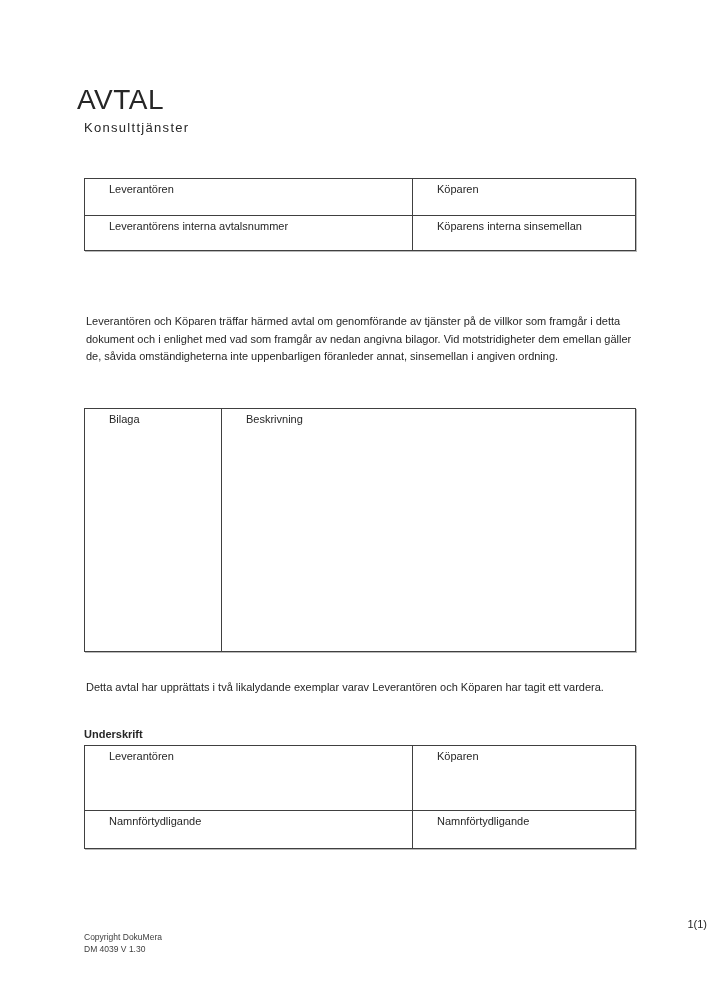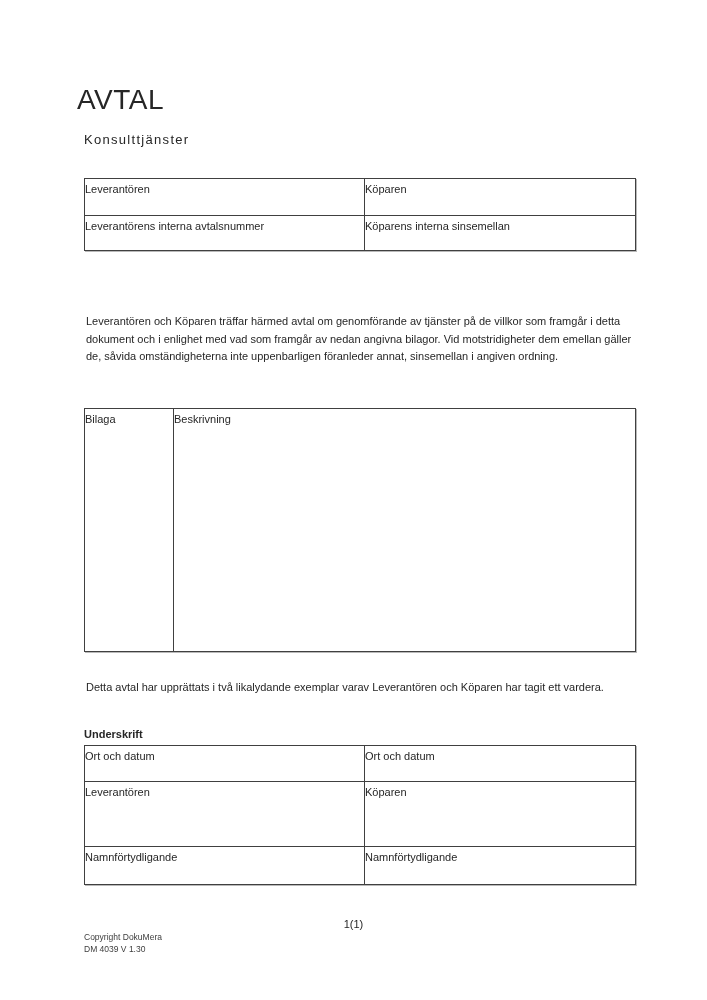--- a/index.html
+++ b/index.html
@@ -20,37 +20,37 @@
     left: 77px;
     top: 84px;
     font-size: 28px;
     font-weight: 400;
     letter-spacing: 0.5px;
     color: #262626;
   }
   .doc-subtitle {
     position: absolute;
     left: 84px;
-    top: 132px;
+    top: 120px;
     font-size: 13px;
     letter-spacing: 1.3px;
     color: #262626;
   }
   table.doc-table {
     position: absolute;
     left: 84px;
     border-collapse: collapse;
     table-layout: fixed;
     width: 552px;
     box-shadow: 1px 1px 0 rgba(128,128,128,0.55);
   }
   table.doc-table td {
     border: 1px solid #404040;
     vertical-align: top;
-    padding: 3px 0;
+    padding: 3px 24px;
     font-size: 11px;
     line-height: 14px;
     color: #262626;
   }
   #parties-table { top: 178px; }
   #parties-table tr.r1 td { height: 30px; }
   #parties-table tr.r2 td { height: 28px; }
   #parties-table tr.r3 td { height: 30px; }
 
   .paragraph {
@@ -80,21 +80,21 @@
   #signature-table tr.r1 td { height: 29px; }
   #signature-table tr.r2 td { height: 58px; }
   #signature-table tr.r3 td { height: 31px; }
   #signature-table td.col-left, #parties-table td.col-left { width: 279px; }
 
   .page-number {
     position: absolute;
     left: 0;
     top: 918px;
     width: 707px;
-    text-align: center;
+    text-align: right;
     font-size: 11px;
     color: #262626;
   }
   .footer-copyright {
     position: absolute;
     left: 84px;
     top: 932px;
     font-size: 8.5px;
     line-height: 11.5px;
     color: #3d3d3d;
@@ -141,28 +141,20 @@
   </tr>
 </tbody>
   </table>
 
 <div class="paragraph" id="copies-paragraph">Detta avtal har upprättats i två likalydande exemplar varav Leverantören och Köparen har tagit ett vardera.</div>
 
 <div class="section-heading">Underskrift</div>
 
 <table class="doc-table" id="signature-table">
   <tbody>
-      <tr class="r1">
-    <td class="col-left">
-      <span>Ort och datum</span>
-    </td>
-    <td>
-      <span>Ort och datum</span>
-    </td>
-  </tr>
   <tr class="r2">
     <td class="col-left">
       <span>Leverantören</span>
     </td>
     <td>
       <span>Köparen</span>
     </td>
   </tr>
   <tr class="r3">
     <td class="col-left">

